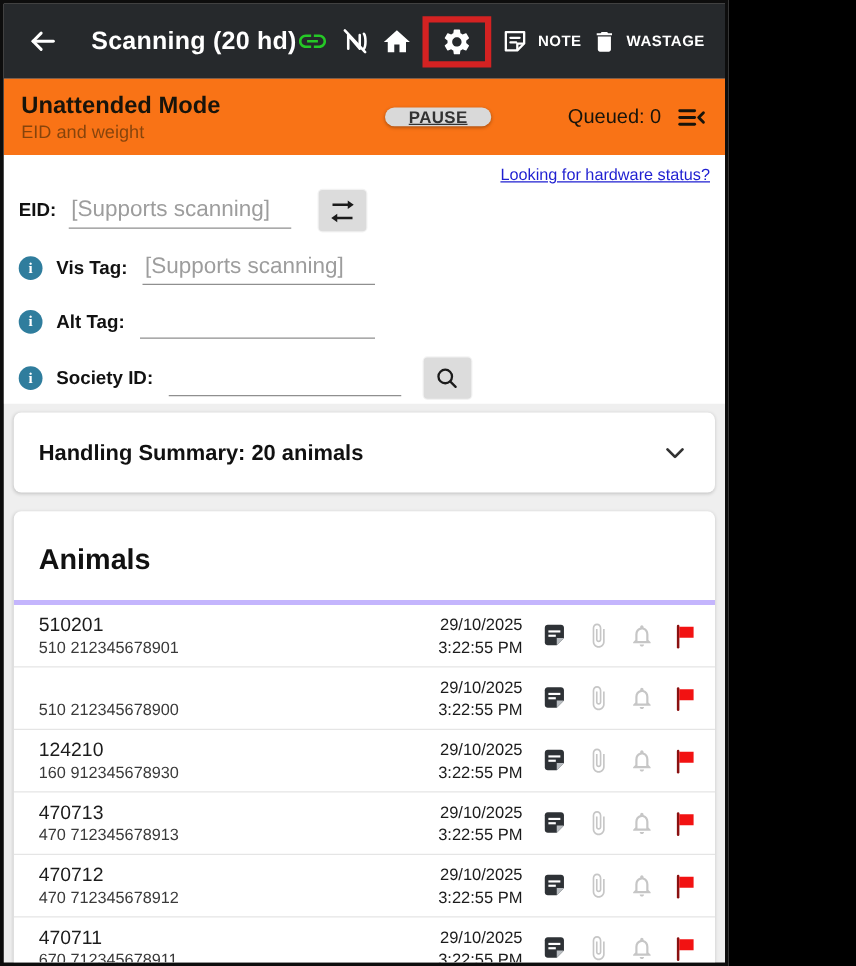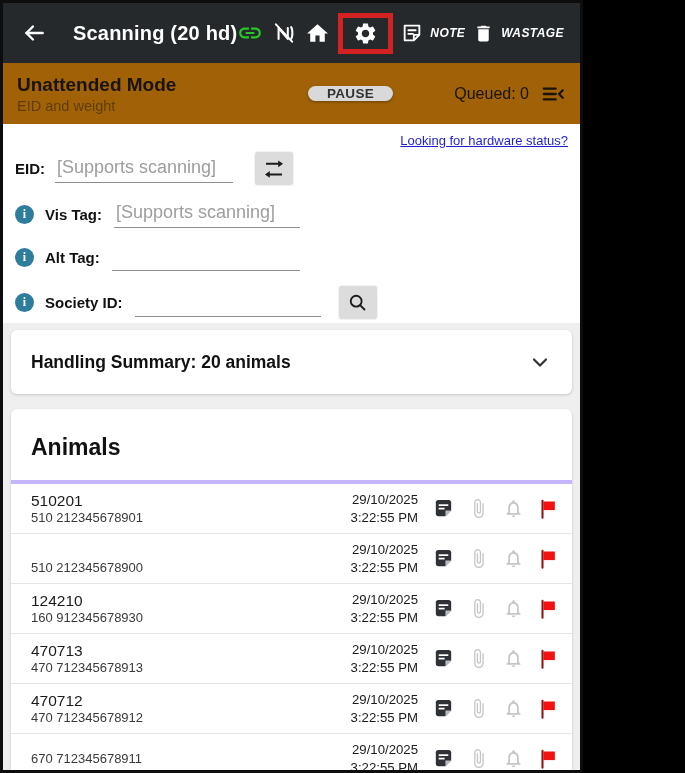--- a/index.html
+++ b/index.html
@@ -6,35 +6,35 @@
   html,body { width:685px; height:773px; background:#000; }
   body { font-family:"Liberation Sans", sans-serif; }
   .frame { width:583px; height:773px; border:3px solid #0d0d0d; background:#efefef;
            display:flex; flex-direction:column; overflow:hidden; }
 
   
   .appbar { height:60px; flex:0 0 60px; background:#26292c; display:flex; align-items:center;
             padding:0 14px 0 18px; color:#fff; }
   .appbar .back { width:30px; height:30px; display:flex; align-items:center; justify-content:center; cursor:pointer; }
   .appbar .title { margin-left:26px; font-size:20px; font-weight:700; letter-spacing:.2px; white-space:nowrap; }
-  .appbar .actions { margin-left:auto; display:flex; align-items:center; gap:8px;font-style:italic; }
+  .appbar .actions { margin-left:auto; display:flex; align-items:center; gap:8px; }
   .iconbtn { display:flex; align-items:center; justify-content:center; cursor:pointer; }
   .labelbtn { display:flex; align-items:center; gap:7px; cursor:pointer; }
   .labelbtn .lbl { font-size:12px; font-weight:700; letter-spacing:.4px; }
   .gear-highlight { border:5px solid #d42222; padding:3px 10px; display:flex; align-items:center; justify-content:center; }
   .dots { font-size:22px; font-weight:700; line-height:1; padding:0 2px; letter-spacing:0; }
 
   
-  .banner { height:61px; flex:0 0 61px; background:#a16207; display:flex; align-items:center; padding:0 14px; }
+  .banner { height:61px; flex:0 0 61px; background:#f97316; display:flex; align-items:center; padding:0 14px; }
   .banner .bleft { width:291px; flex:0 0 291px; }
   .banner .btitle { font-size:19px; font-weight:700; color:#18140b; }
   .banner .bsub { font-size:14.5px; color:rgba(40,30,5,.55); margin-top:2px; }
   .pause-btn { background:#d9d9d9; color:#333; border:none; border-radius:9px; font-family:inherit;
                font-size:13.5px; font-weight:700; letter-spacing:.3px; padding:0 19px;
-               box-shadow:0 1px 3px rgba(0,0,0,.35); cursor:pointer; }
+               box-shadow:0 1px 3px rgba(0,0,0,.35); cursor:pointer;text-decoration:underline; }
   .banner .bright { margin-left:auto; display:flex; align-items:center; gap:11px; }
   .queued { font-size:16px; color:#18140b; }
 
   
   .formcard { background:#fff; padding:5px 12px 4px 12px; flex:0 0 auto; }
   .hwlink-row { text-align:right; padding:2px 0 0; }
   .hwlink { color:#1f1fd1; font-size:13px; text-decoration:underline; cursor:pointer; }
   .frow { display:flex; align-items:center; }
   .frow.eid { margin-top:3px;align-items:center; }
   .frow.tag { margin-top:15px; }
@@ -369,20 +369,21 @@
       <span class="rowic">
           <svg width="22" height="22" viewBox="0 0 24 24">
             <path d="M6 21.5V3" stroke="#8a1111" stroke-width="2.2" stroke-linecap="round"></path>
             <path d="M7 3.8h12.5v9.4H7z" fill="#f21212"></path>
           </svg>
         </span>
     </div>
 
     <div class="arow">
       <div class="acol">
+        <div class="atitle">470711</div>
         <div class="aeid">670 712345678911</div>
       </div>
       <div class="adate">
         <div>29/10/2025</div>
         <div>3:22:55 PM</div>
       </div>
       <span class="rowic">
           <svg width="23" height="23" viewBox="0 0 24 24">
             <path d="M4 5.5C4 4.1 5.1 3 6.5 3h11C18.9 3 20 4.1 20 5.5V14l-6 6H6.5C5.1 20 4 18.9 4 17.5v-12z" fill="#2e3236"></path>
             <path d="M14 20l6-6h-6v6z" fill="#b9bdc1"></path>

